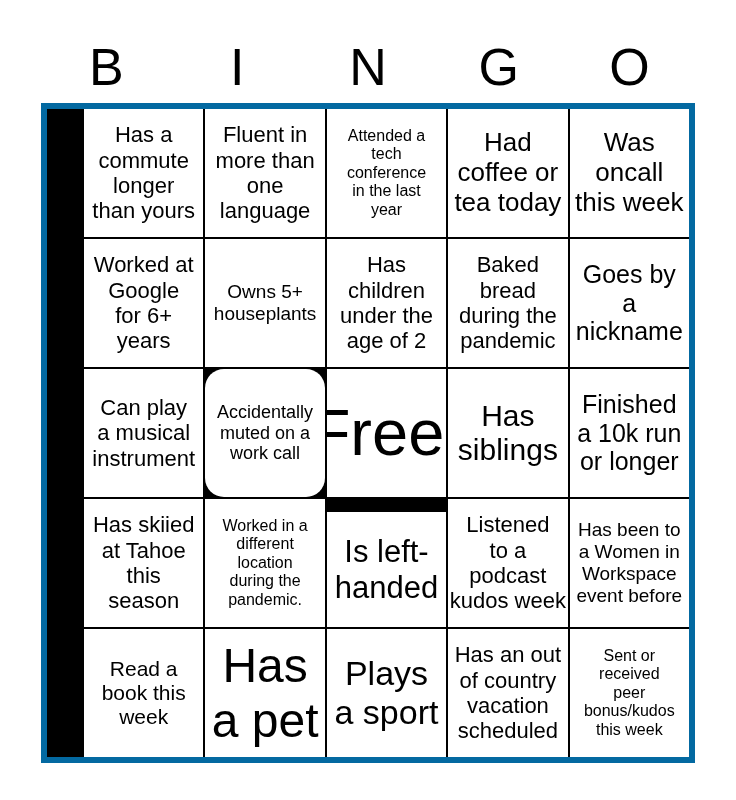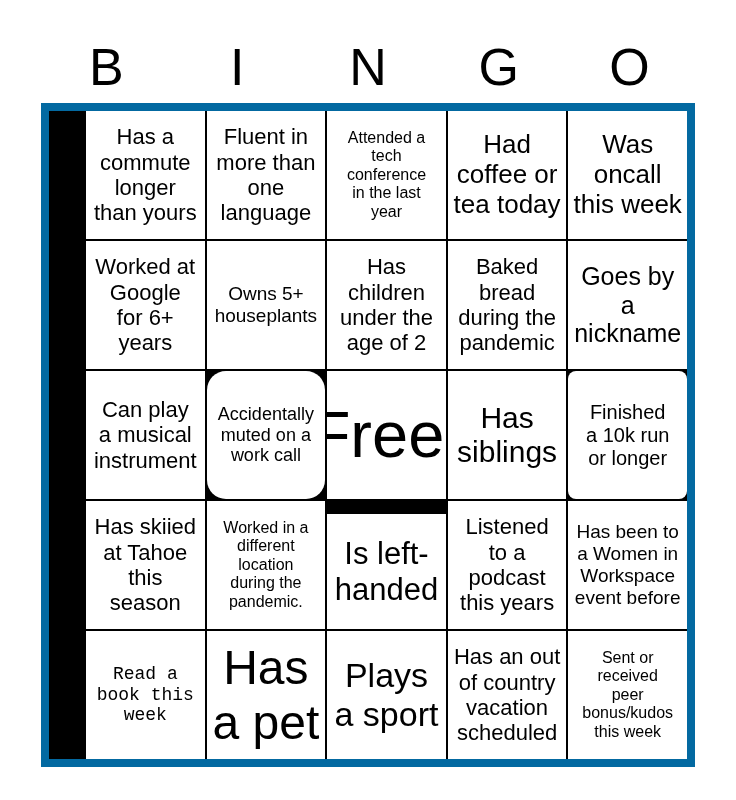--- a/index.html
+++ b/index.html
@@ -26,21 +26,21 @@
   .title-letter {
     flex: 1 1 0;
     text-align: center;
     font-size: 52px;
     font-weight: 400;
     line-height: 1;
     color: #000000;
   }
   .grid {
     background: #000000;
-    border: 8px solid #0369a1;
+    border: 6px solid #0369a1;
     display: grid;
     grid-template-columns: repeat(5, 1fr);
     grid-auto-rows: 128px;
     gap: 2px;
     padding-left: 37px;
   }
   .cell {
     background: #ffffff;
     display: flex;
     align-items: center;
@@ -105,43 +105,43 @@
 nickname</div>
       <div class="cell" style="font-size: 22px;">Can play
 a musical
 instrument</div>
       <div class="cell" style="font-size: 18px; border-radius: 19px;">Accidentally
 muted on a
 work call</div>
       <div class="cell" style="font-size: 65px;">Free!</div>
       <div class="cell" style="font-size: 30px;">Has
 siblings</div>
-      <div class="cell" style="font-size: 20px; border-radius: 8px;">Finished
+      <div class="cell" style="font-size: 25px;">Finished
 a 10k run
 or longer</div>
       <div class="cell" style="font-size: 22px;">Has skiied
 at Tahoe
 this
 season</div>
       <div class="cell" style="font-size: 16px;">Worked in a
 different
 location
 during the
 pandemic.</div>
       <div class="cell" style="font-size: 31px; margin-top: 13px;">Is left-
 handed</div>
       <div class="cell" style="font-size: 22px;">Listened
 to a
 podcast
-this years</div>
+kudos week</div>
       <div class="cell" style="font-size: 19px;">Has been to
 a Women in
 Workspace
 event before</div>
-      <div class="cell" style="font-size: 18px; font-family: Liberation Mono, monospace;">Read a
+      <div class="cell" style="font-size: 21px;">Read a
 book this
 week</div>
       <div class="cell" style="font-size: 48px;">Has
 a pet</div>
       <div class="cell" style="font-size: 34px;">Plays
 a sport</div>
       <div class="cell" style="font-size: 22px;">Has an out
 of country
 vacation
 scheduled</div>

